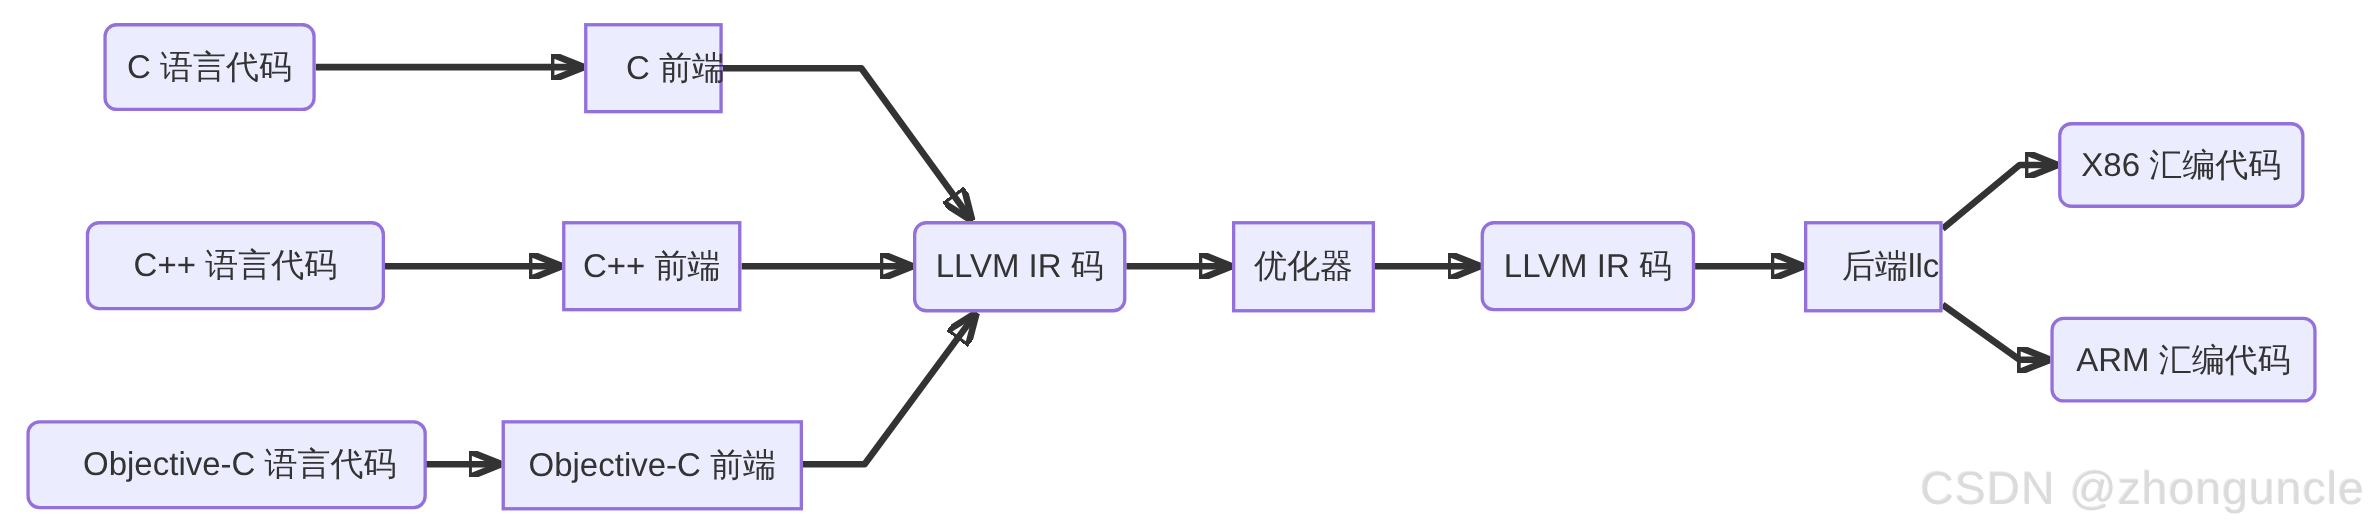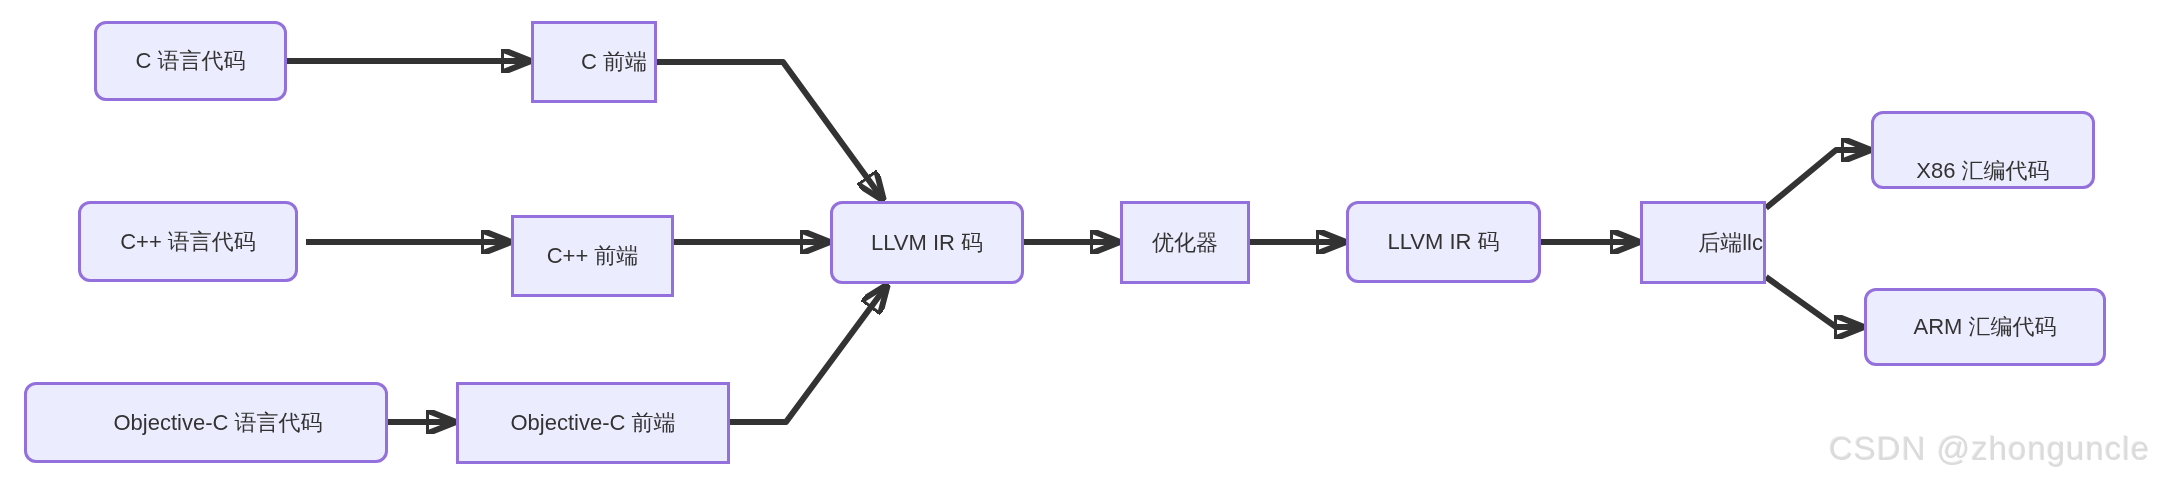--- a/index.html
+++ b/index.html
@@ -30,30 +30,30 @@
   }
   .node {
     position: absolute;
     box-sizing: border-box;
     background: #ECECFF;
     border: 3px solid #9370DB;
     display: flex;
     align-items: center;
     justify-content: center;
     white-space: nowrap;
-    font-size: 22px;
+    font-size: 30px;
     color: #333333;
   }
   .node.rounded { border-radius: 12px; }
   .node.rect    { border-radius: 0; }
   .watermark {
     position: absolute;
     right: 10px;
     bottom: 10px;
-    font-size: 33px;
+    font-size: 42px;
     letter-spacing: 1px;
     color: #dbdbdb;
     text-shadow: 2px 2px 1px rgba(255,255,255,0.95), -1px -1px 0 rgba(200,200,200,0.35);
     user-select: none;
   }
 </style>
 </head>
 <body>
 
 <div class="canvas">
@@ -78,25 +78,25 @@
   </svg>
 
   <div class="node rounded" style="left:94px;  top:21px;  width:193px; height:80px;">
     <span>C 语言代码</span>
   </div>
 
   <div class="node rect" style="left:531px; top:21px;  width:126px; height:82px;padding-left:40px;">
     <span>C 前端</span>
   </div>
 
-  <div class="node rounded" style="left:78px;  top:201px; width:220px; height:81px;">
+  <div class="node rounded" style="left:78px;  top:201px; width:272px; height:81px;">
     <span>C++ 语言代码</span>
   </div>
 
-  <div class="node rect" style="left:511px; top:201px; width:163px; height:82px;margin-top:14px;">
+  <div class="node rect" style="left:511px; top:201px; width:163px; height:82px;">
     <span>C++ 前端</span>
   </div>
 
   <div class="node rounded" style="left:24px;  top:382px; width:364px; height:81px;padding-left:24px;">
     <span>Objective-C 语言代码</span>
   </div>
 
   <div class="node rect" style="left:456px; top:382px; width:274px; height:82px;">
     <span>Objective-C 前端</span>
   </div>
@@ -110,21 +110,21 @@
   </div>
 
   <div class="node rounded" style="left:1346px; top:201px; width:195px; height:82px;">
     <span>LLVM IR 码</span>
   </div>
 
   <div class="node rect" style="left:1640px; top:201px; width:126px; height:83px;justify-content:flex-end;">
     <span>后端llc</span>
   </div>
 
-  <div class="node rounded" style="left:1871px; top:111px; width:224px; height:78px;align-items:flex-end;">
+  <div class="node rounded" style="left:1871px; top:111px; width:224px; height:78px;">
     <span>X86 汇编代码</span>
   </div>
 
   <div class="node rounded" style="left:1864px; top:288px; width:242px; height:78px;justify-content:center;">
     <span>ARM 汇编代码</span>
   </div>
 
   <div class="watermark">CSDN @zhonguncle</div>
 
 </div>

